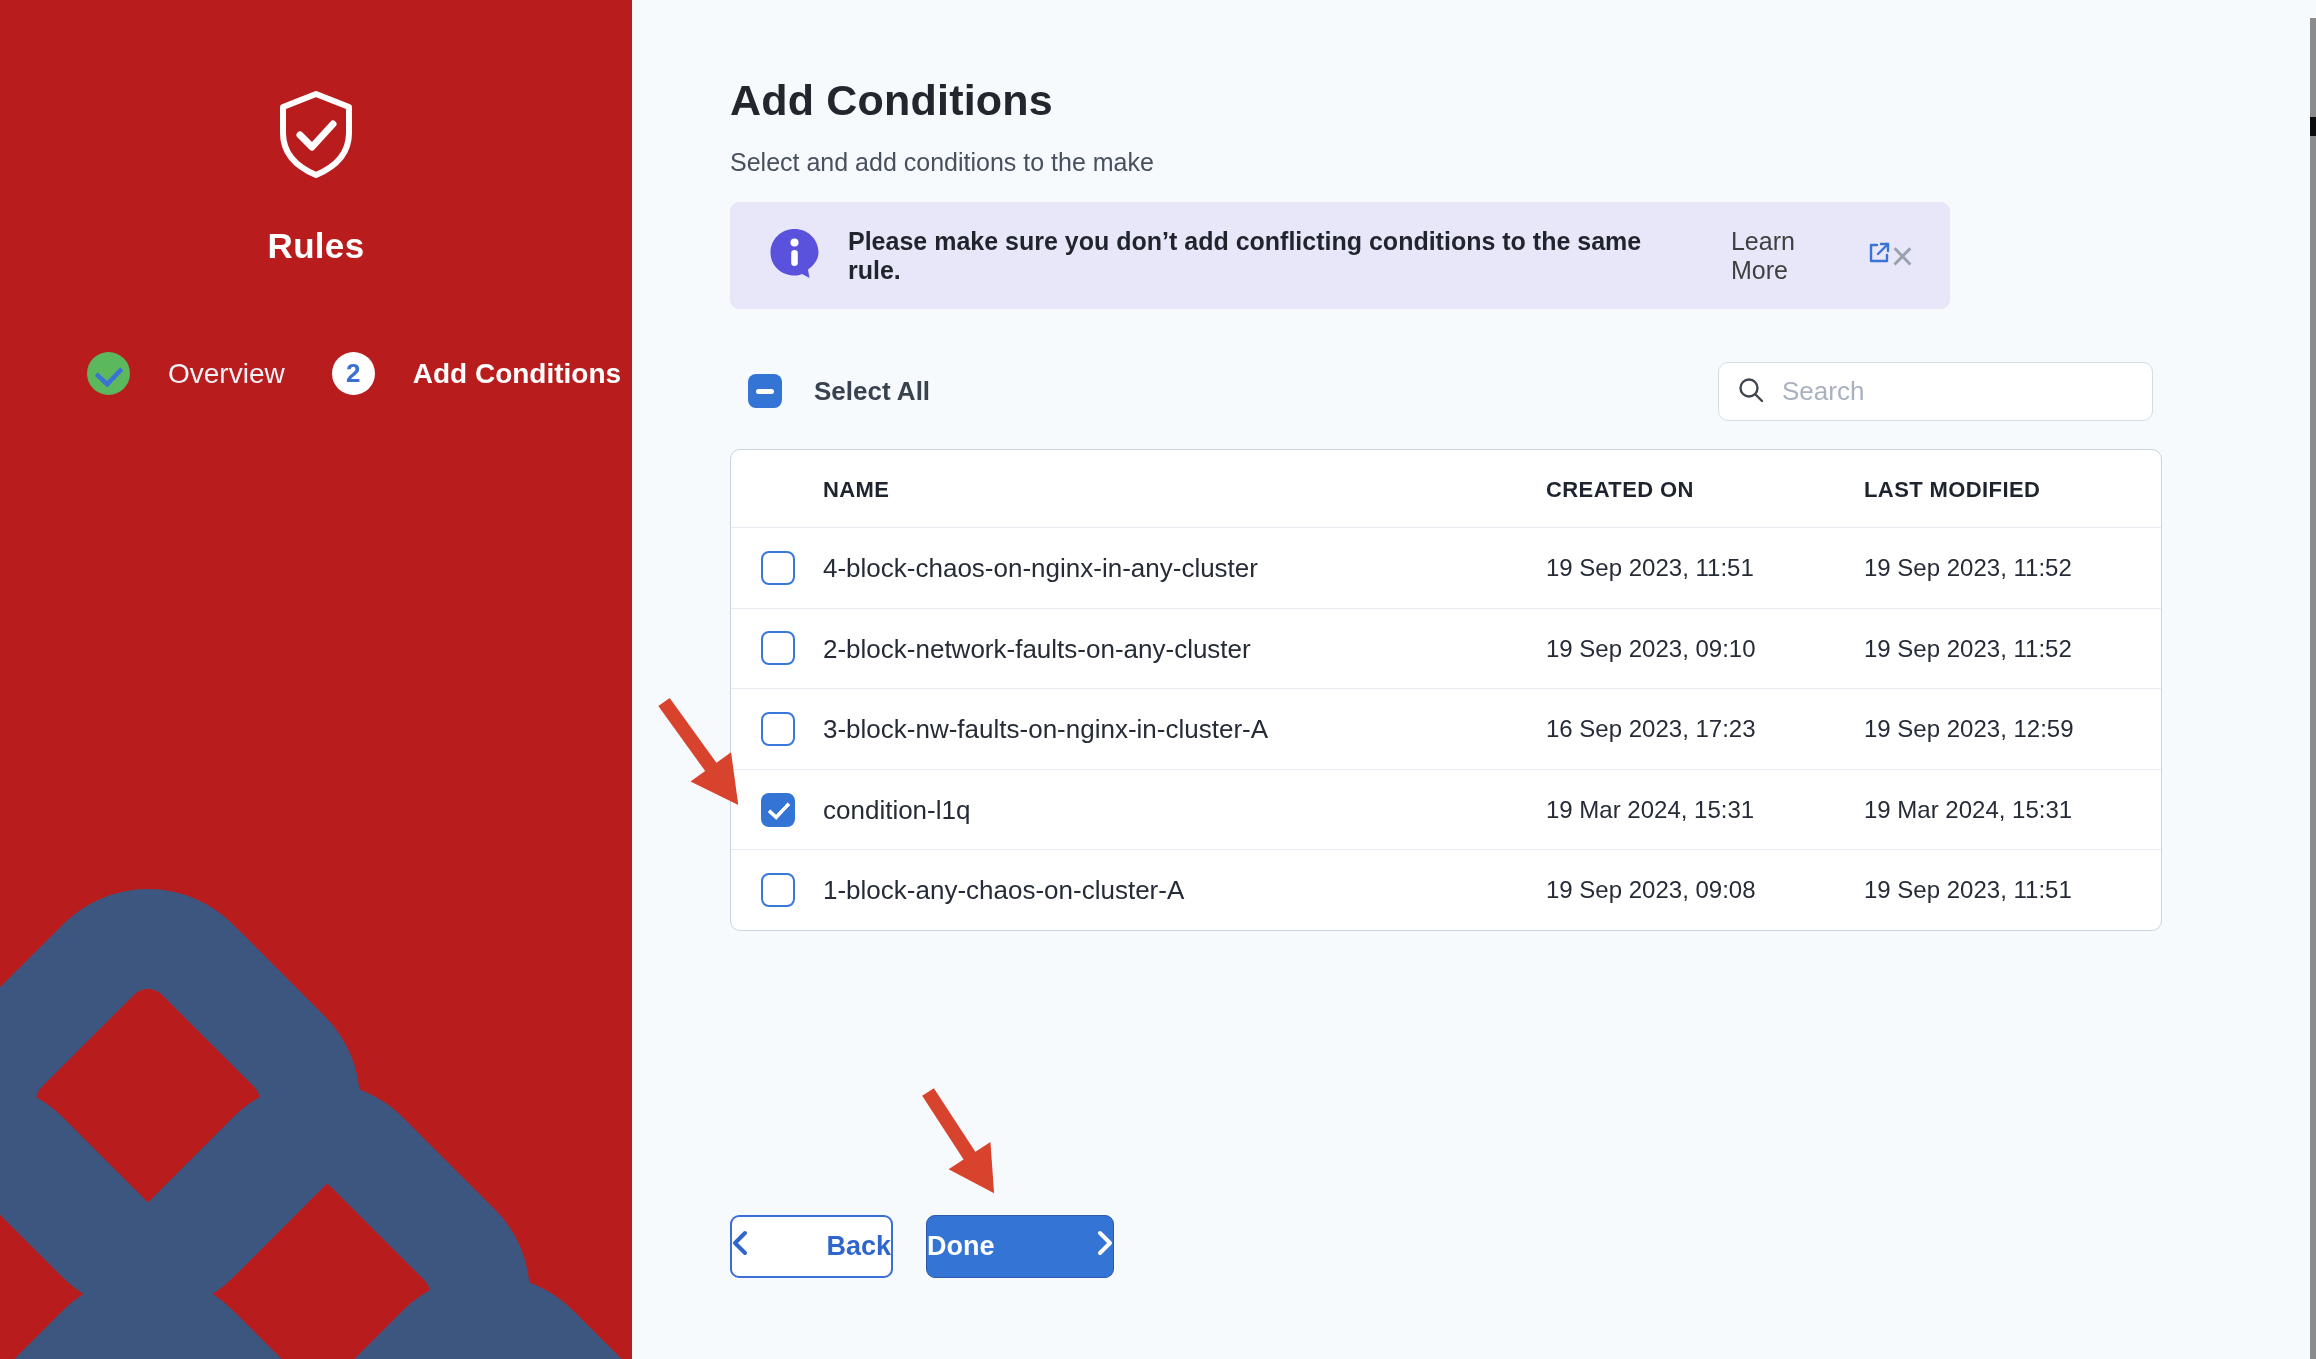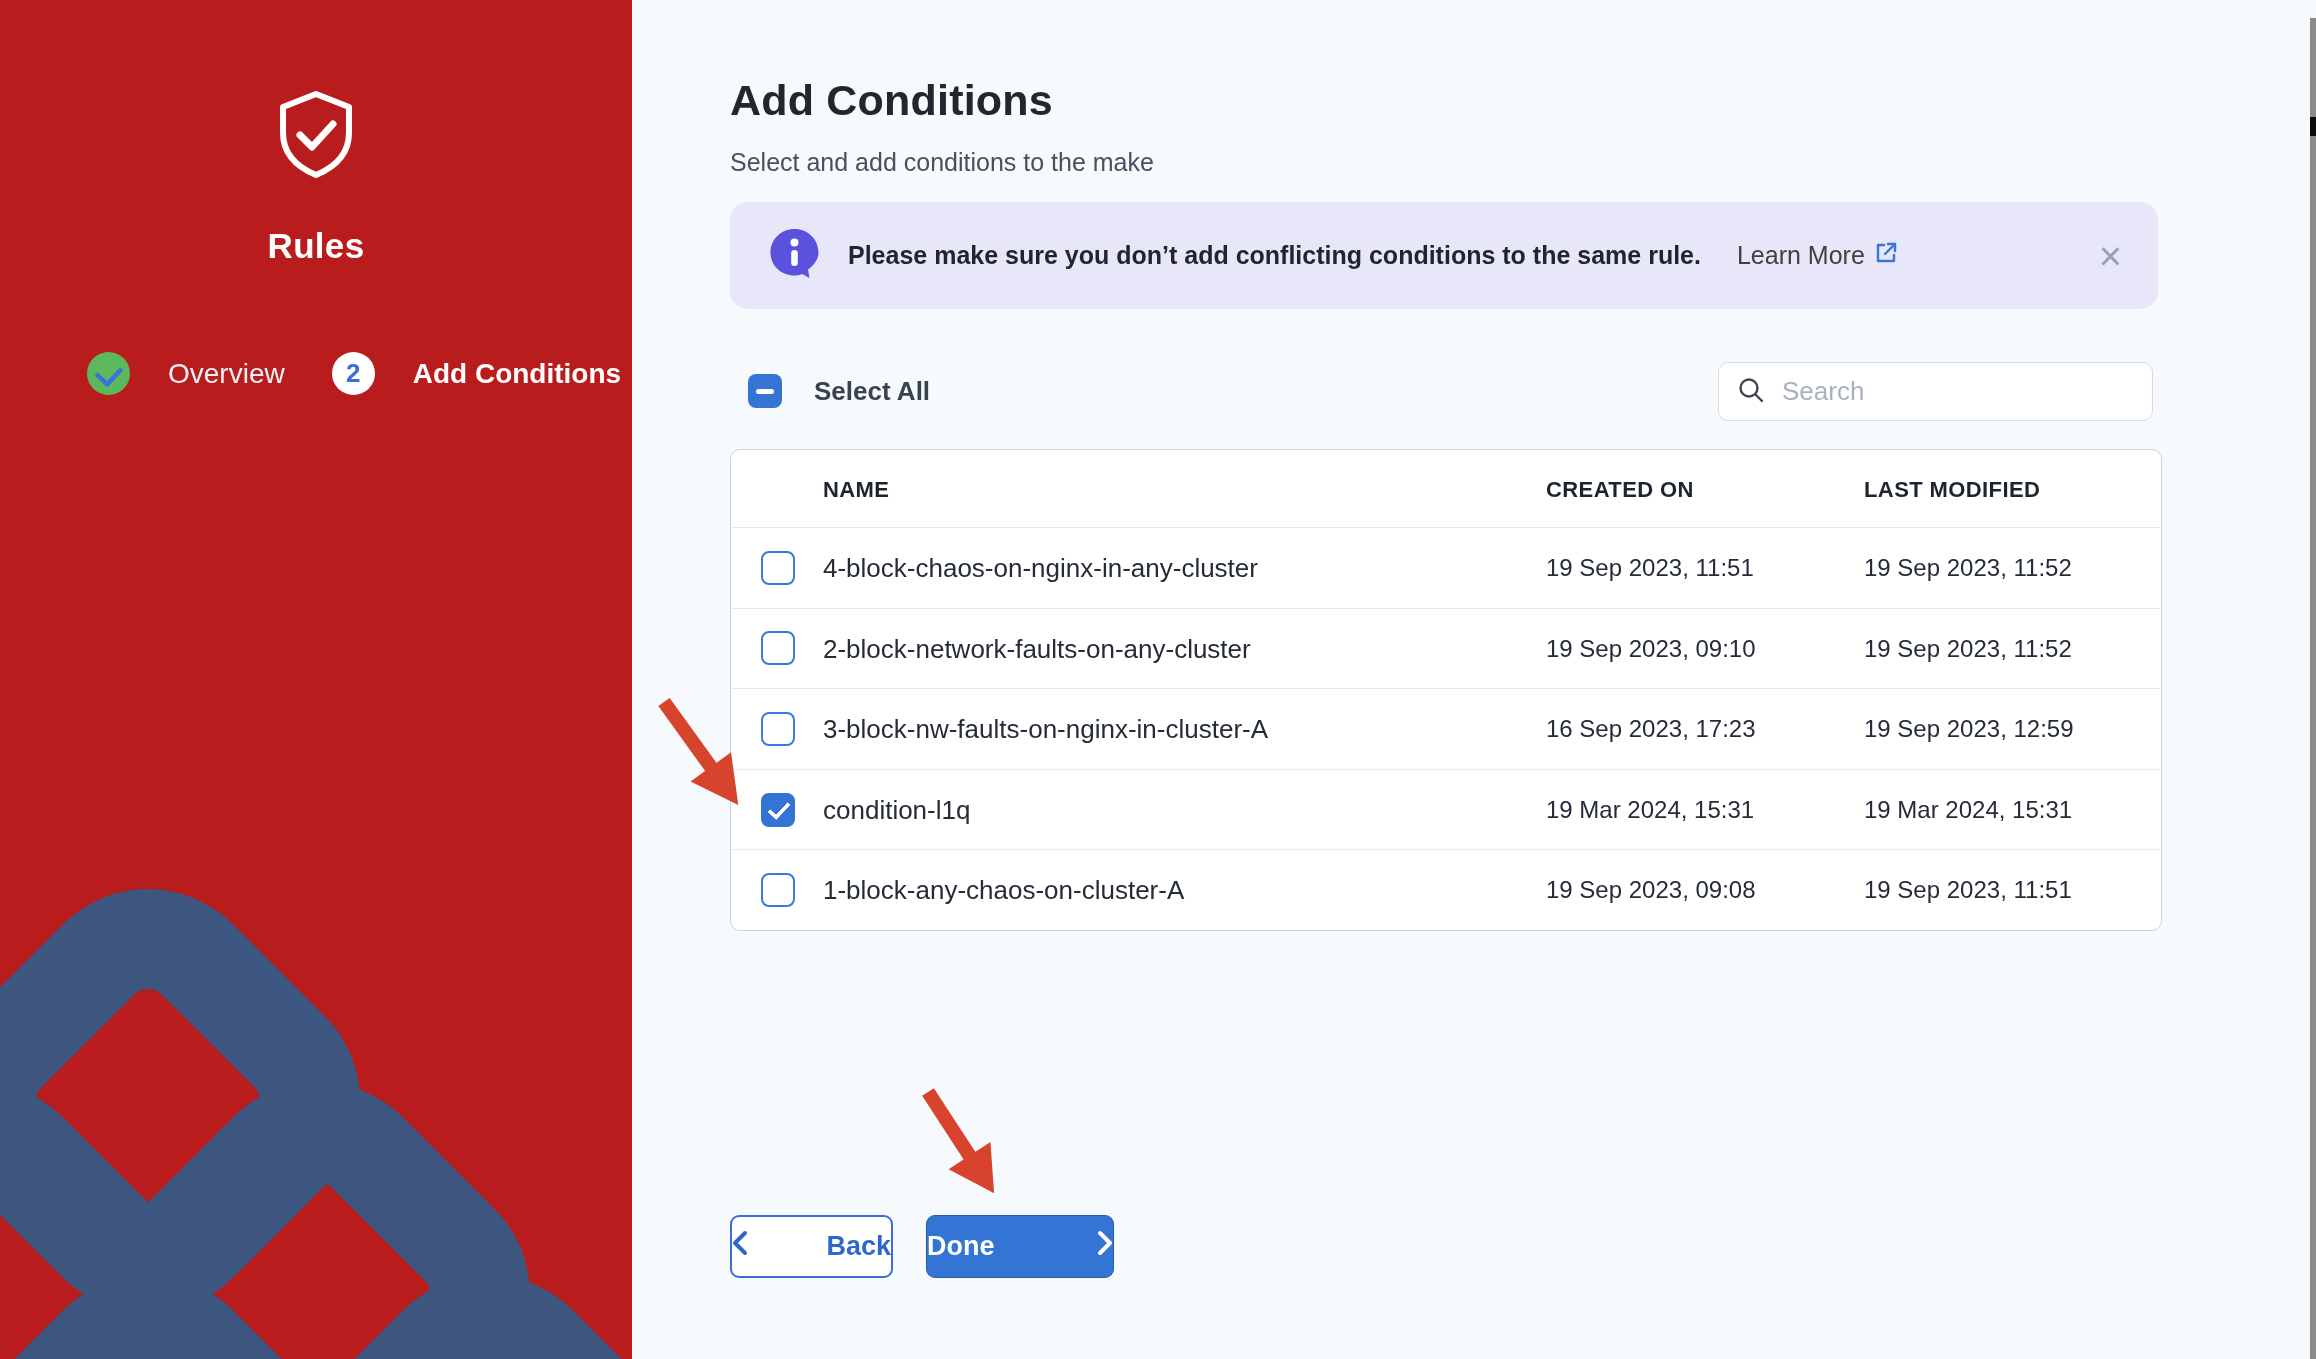--- a/index.html
+++ b/index.html
@@ -46,22 +46,22 @@
   .page-title {
     position:absolute; left:730px; top:76px;
     font-size:43px; font-weight:700; color:#22262e; letter-spacing:.2px;
   }
   .page-subtitle {
     position:absolute; left:730px; top:148px;
     font-size:25px; color:#47505e;
   }
 
   .banner {
-    position:absolute; left:730px; top:202px; width:1428px; height:107px;
-    background:#e8e7f9; border-radius:18px;
+    position:absolute; left:730px; top:202px; width:1220px; height:107px;
+    background:#e8e7f9; border-radius:9px;
     display:flex; align-items:center; padding:0 36px 0 38px;
   }
   .banner-text { margin-left:27px; font-size:25px; font-weight:600; color:#1f242d; }
   .banner-link {
     margin-left:36px; display:flex; align-items:center; gap:9px;
     color:#404040; font-size:25px; font-weight:500; cursor:pointer; text-decoration:none;
   }
   .banner-close {
     margin-left:auto; color:#9aa1ae; font-size:40px; font-weight:400; line-height:1;
     cursor:pointer; user-select:none;

